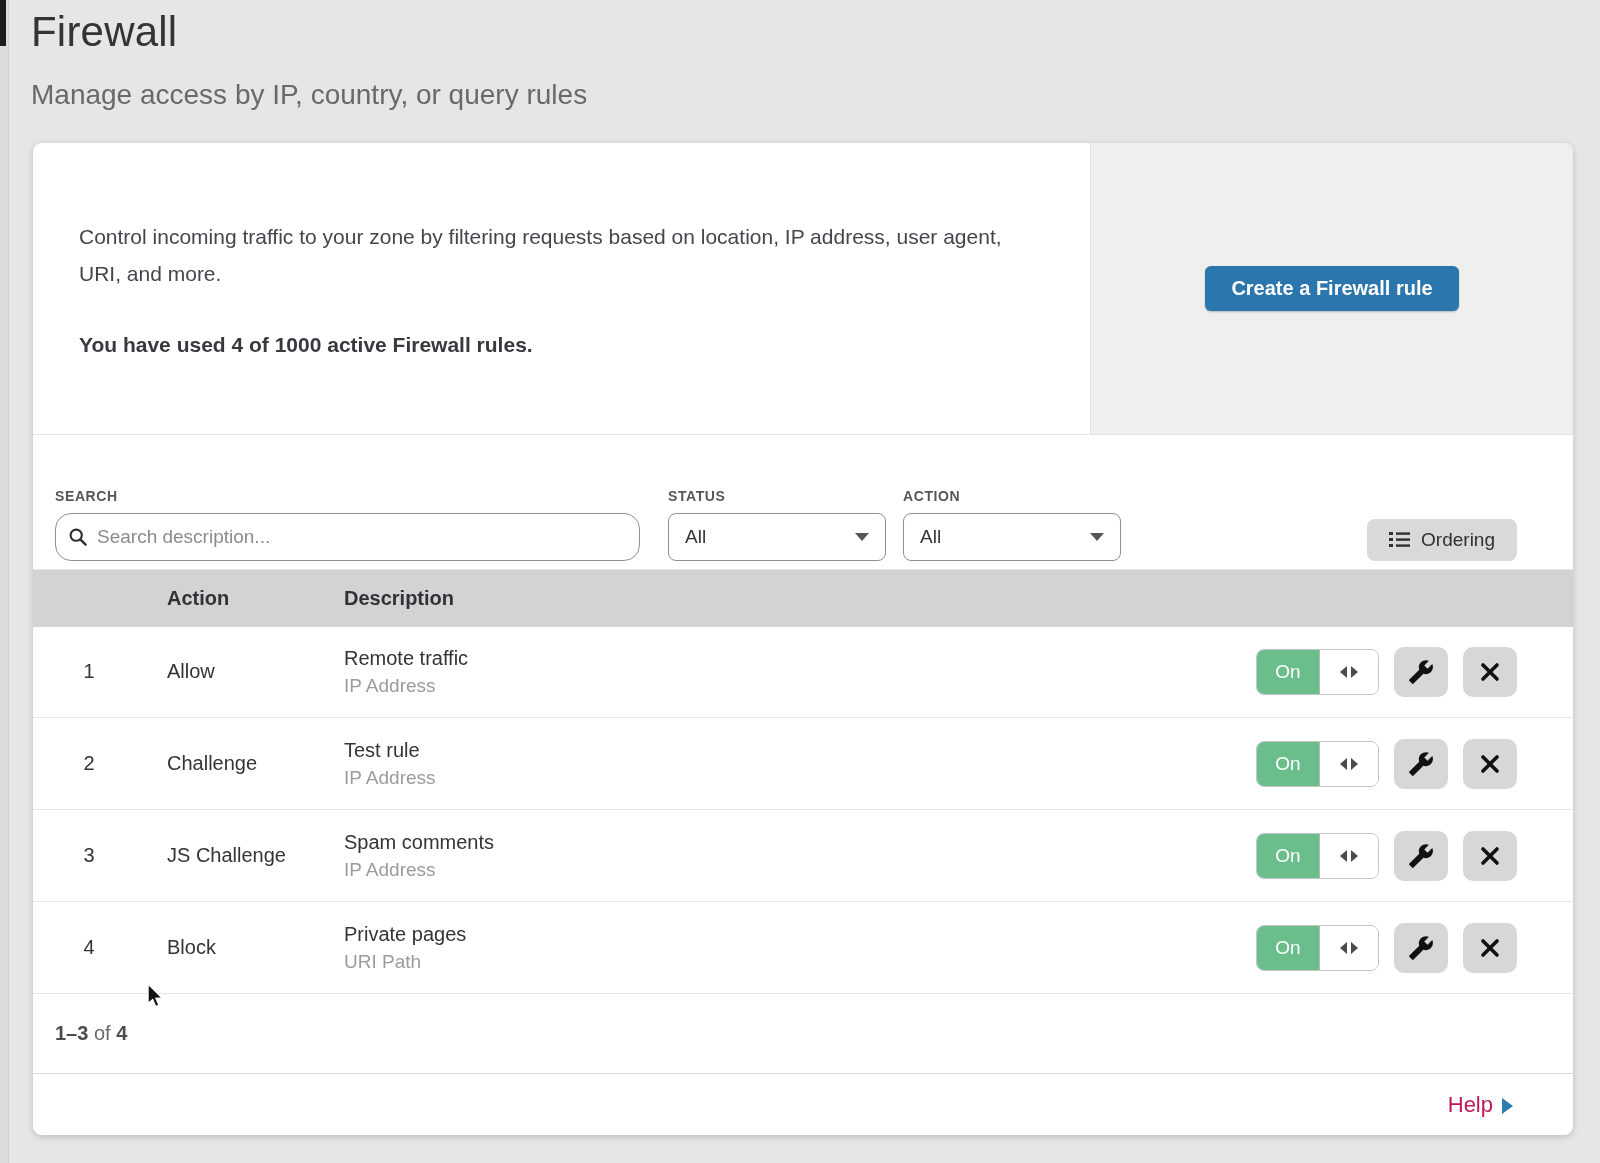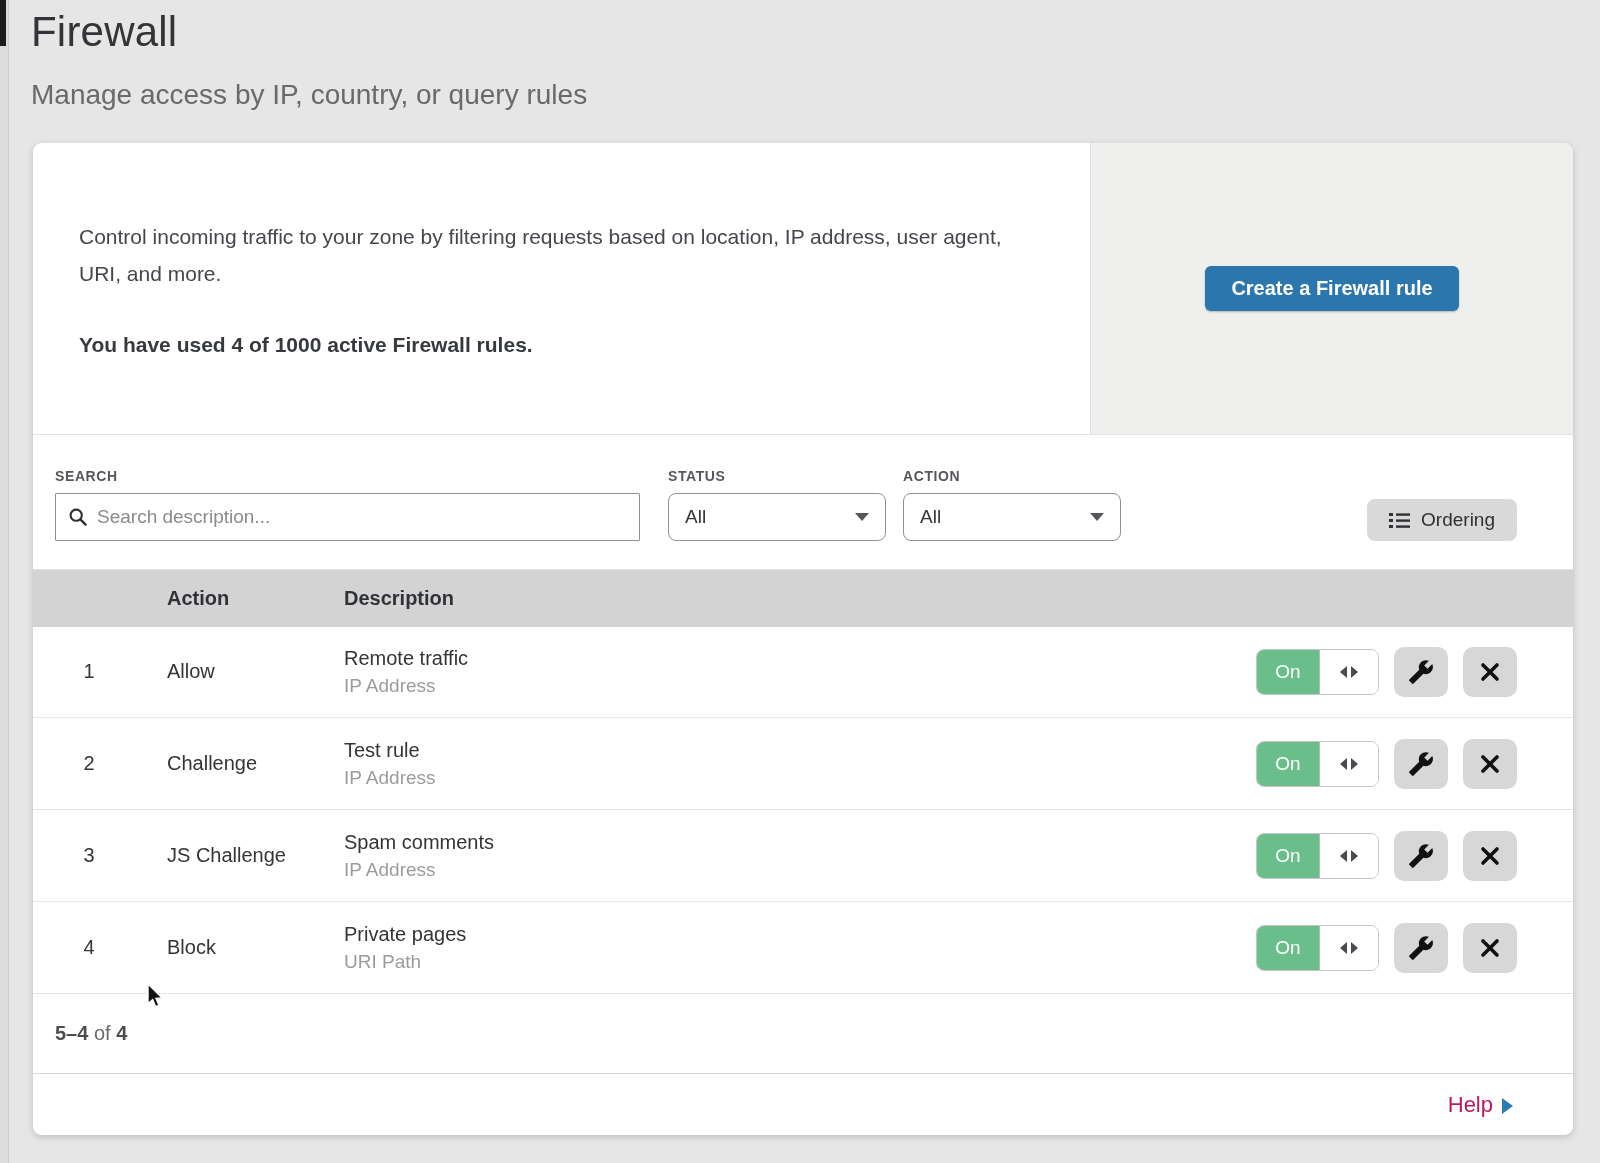--- a/index.html
+++ b/index.html
@@ -55,30 +55,30 @@
   .create-btn {
     background: #2b76ad; color: #ffffff; border: none; cursor: pointer;
     font-family: inherit; font-size: 20px; font-weight: 600;
     padding: 11px 26px; border-radius: 6px;
     box-shadow: 0 1px 2px rgba(0,0,0,0.25);
   }
 
   
   .filter-bar {
     height: 135px; border-bottom: 1px solid #e3e3e3;
-    display: flex; align-items: center; padding: 23px 56px 18px 22px;
+    display: flex; align-items: flex-end; padding: 23px 56px 8px 22px;
     position: relative;
   }
   .filter-group { display: flex; flex-direction: column; }
   .filter-label {
     font-size: 14px; font-weight: 700; color: #56565c;
     letter-spacing: 0.6px; margin-bottom: 9px;
   }
   .search-box {
-    width: 585px; height: 48px; border: 1px solid #909094; border-radius: 1px;
+    width: 585px; height: 48px; border: 1px solid #909094; border-radius: 16px;
     background: #fff; display: flex; align-items: center; padding: 0 12px;
   }
   .search-box input {
     border: none; outline: none; flex: 1; font-family: inherit;
     font-size: 19px; color: #3a3a3a; margin-left: 9px; background: transparent;
   }
   .search-box input::placeholder { color: #8b8b8f; }
   .select-box {
     width: 218px; height: 48px; border: 1px solid #909094; border-radius: 8px;
     background: #fff; display: flex; align-items: center;
@@ -376,21 +376,21 @@
                 <line x1="4" y1="4" x2="18" y2="18" stroke="#111" stroke-width="3.6" stroke-linecap="round"></line>
                 <line x1="18" y1="4" x2="4" y2="18" stroke="#111" stroke-width="3.6" stroke-linecap="round"></line>
               </svg>
             </span>
         </button>
       </div>
     </div>
 
     <div class="pagination-row">
       <div class="pagination">
-        <span class="strong">5–4</span>
+        <span class="strong">1–3</span>
         <span>of</span>
         <span class="strong">4</span>
       </div>
     </div>
 
     <div class="help-row">
       <a class="help-link">
         <span class="help-text">Help</span>
         <span class="help-arrow"></span>
       </a>

